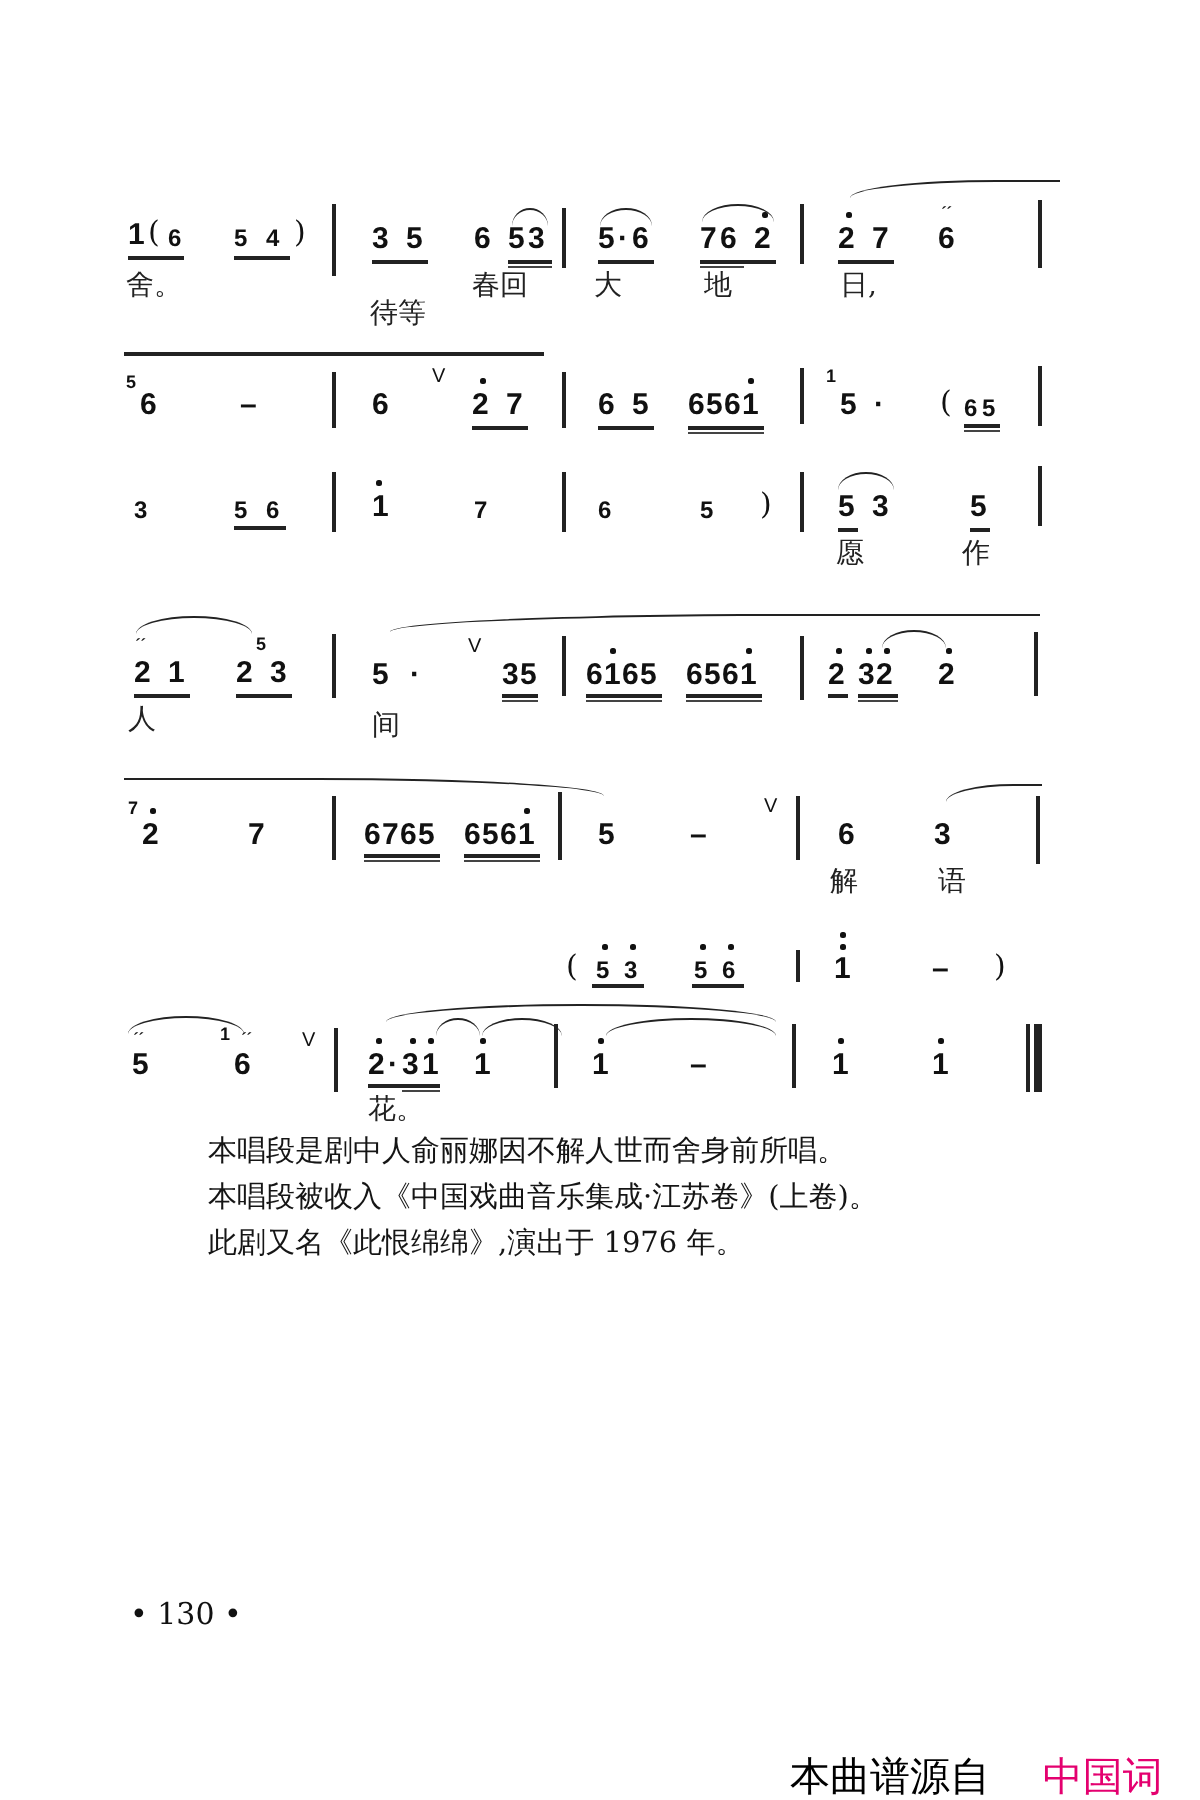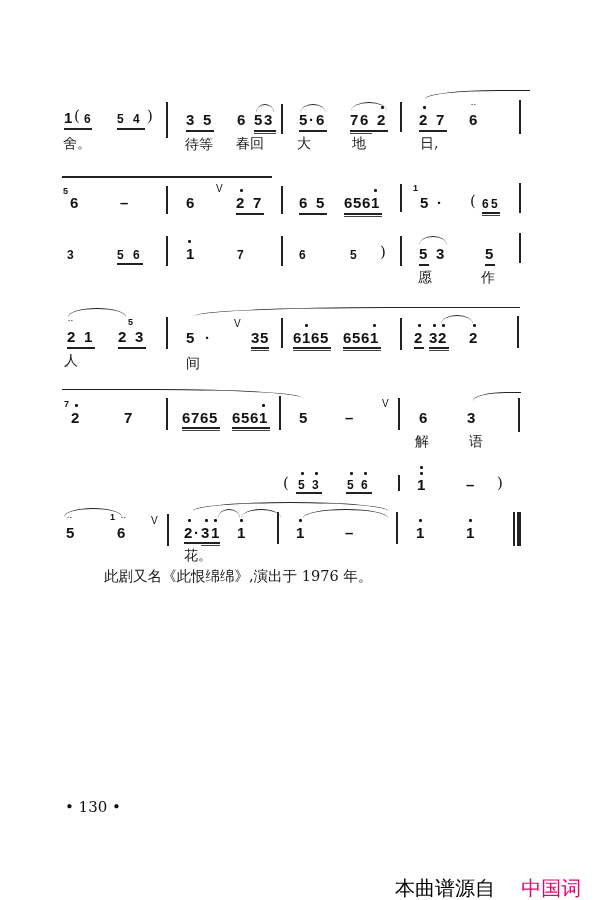--- a/index.html
+++ b/index.html
@@ -50,21 +50,21 @@
 
     <div class="n" style="left:186px;top:112px">3</div>
     <div class="n" style="left:203px;top:112px">5</div>
     <div class="ul" style="left:186px;top:130px;width:28px"></div>
     <div class="n" style="left:237px;top:112px">6</div>
     <div class="n" style="left:254px;top:112px">5</div>
     <div class="n" style="left:264px;top:112px">3</div>
     <div class="ul" style="left:254px;top:130px;width:22px"></div>
     <div class="ul2" style="left:254px;top:133px;width:22px"></div>
     <div class="slur" style="left:256px;top:104px;width:18px"></div>
-    <div class="lyr" style="left:185px;top:136px">待等</div>
+    <div class="lyr" style="left:185px;top:149px">待等</div>
     <div class="lyr" style="left:236px;top:135px">春回</div>
     <div class="bar" style="left:281px;top:104px;height:30px"></div>
 
     <div class="n" style="left:299px;top:112px">5</div>
     <div class="n" style="left:309px;top:112px">·</div>
     <div class="n" style="left:316px;top:112px">6</div>
     <div class="ul" style="left:299px;top:130px;width:28px"></div>
     <div class="slur" style="left:300px;top:104px;width:26px"></div>
     <div class="n" style="left:350px;top:112px">7</div>
     <div class="n" style="left:360px;top:112px">6</div>
@@ -302,20 +302,22 @@
     <div class="n" style="left:416px;top:525px">1</div>
     <div class="dot" style="left:419px;top:519px"></div>
     <div class="n" style="left:466px;top:525px">1</div>
     <div class="dot" style="left:469px;top:519px"></div>
     <div class="bar final2" style="left:513px;top:512px;height:34px"></div>
     <div class="bar final" style="left:517px;top:512px;height:34px"></div>
   </div>
 </div>
 
 <div class="text-block">
+  <p class="para indent">本唱段是剧中人俞丽娜因不解人世而舍身前所唱。</p>
+  <p class="para indent">本唱段被收入《中国戏曲音乐集成·江苏卷》(上卷)。</p>
   <p class="para indent">此剧又名《此恨绵绵》,演出于 1976 年。</p>
 </div>
 
 <div class="page-num">• 130 •</div>
 
 <div class="footer">
   <span class="src">本曲谱源自</span>
   <span class="site">中国词曲网</span>
 </div>
 

